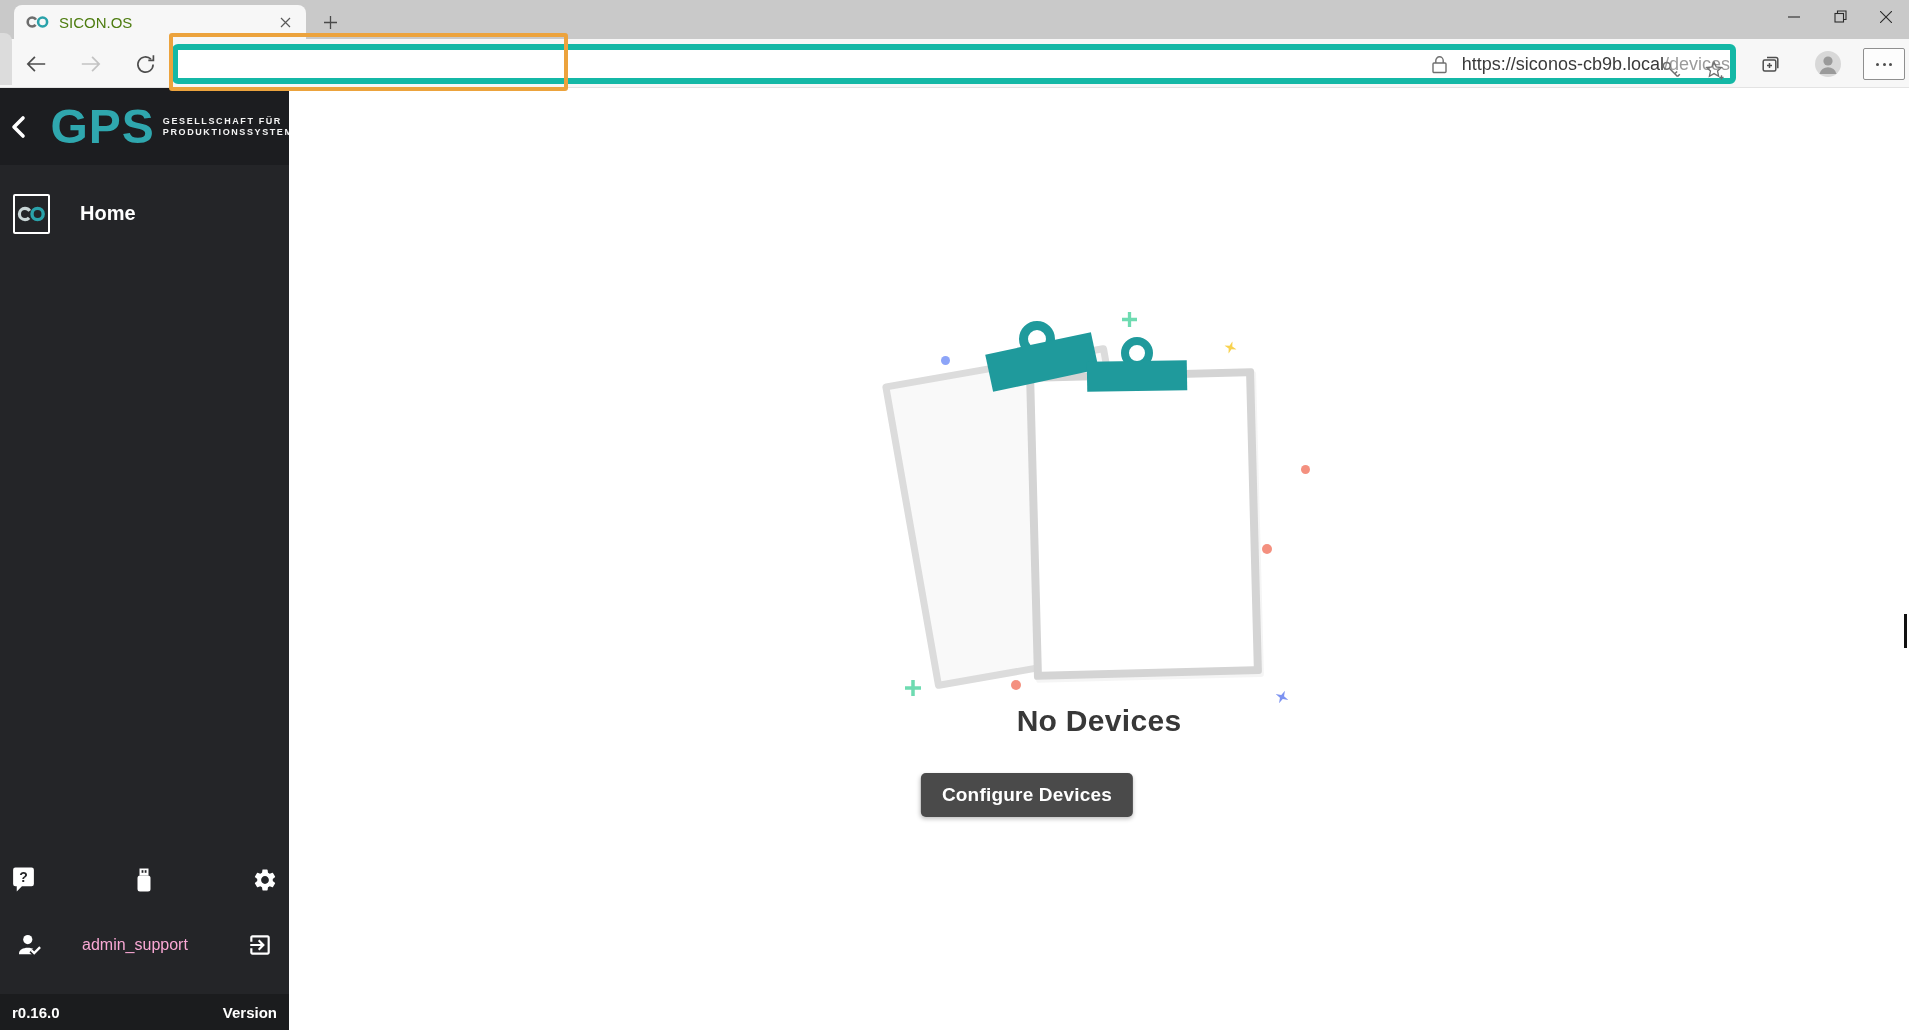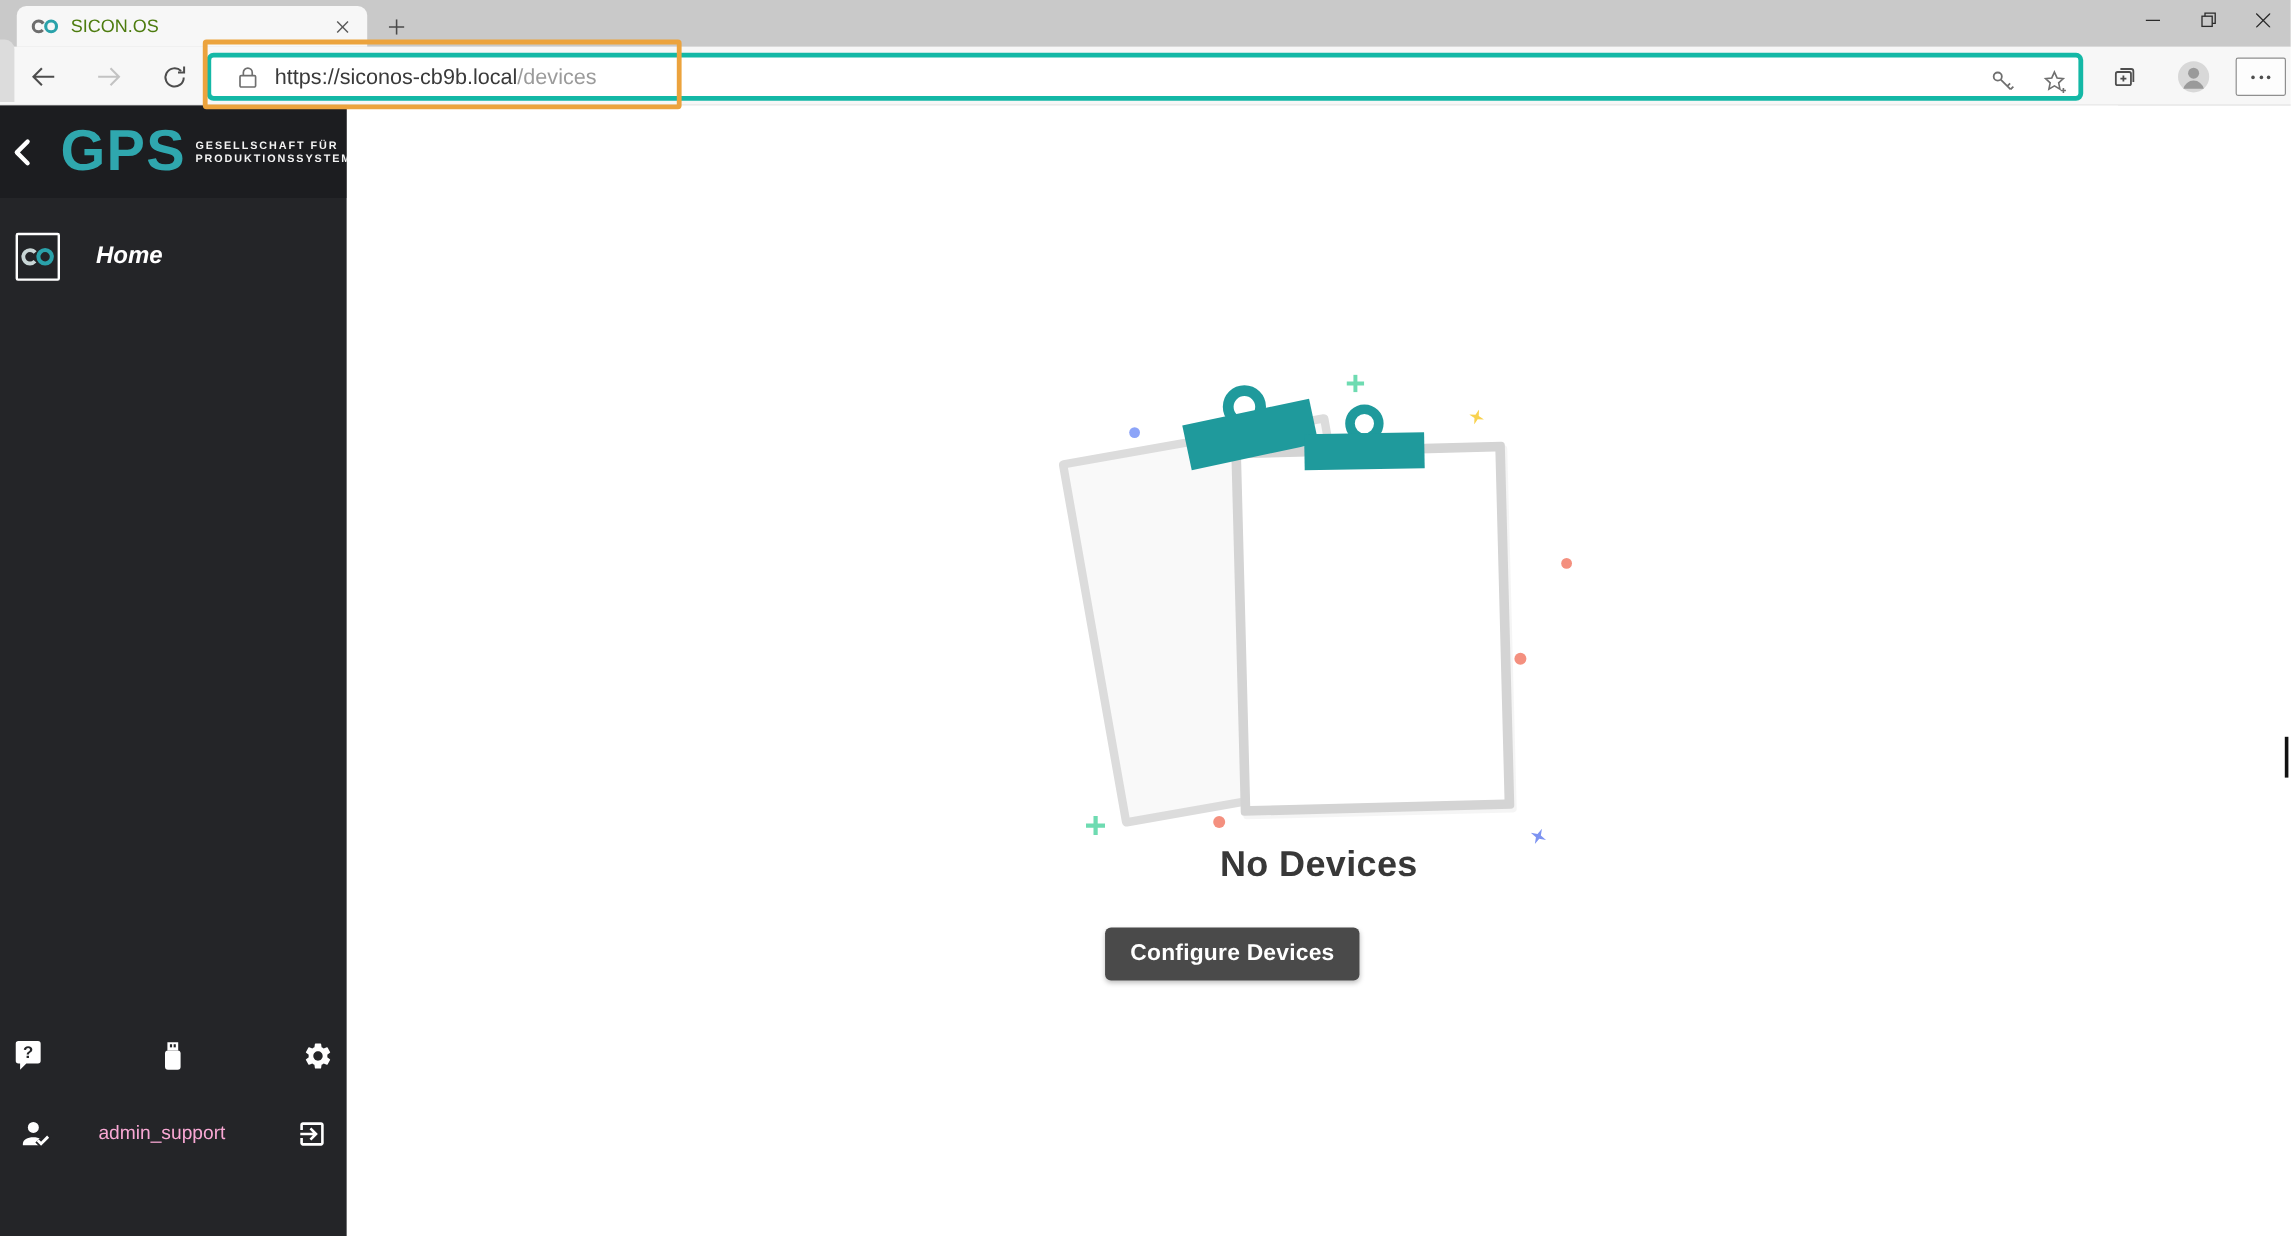--- a/index.html
+++ b/index.html
@@ -16,41 +16,41 @@
   .newtab { position:absolute; left:316px; top:8px; width:28px; height:28px; display:flex; align-items:center; justify-content:center; }
   .win-controls { position:absolute; right:0; top:0; height:33px; display:flex; }
   .win-btn { width:46px; height:33px; display:flex; align-items:center; justify-content:center; }
 
   
   .toolbar { position:absolute; left:0; top:39px; width:1909px; height:49px; background:#f7f7f7; border-bottom:1px solid #e3e3e3; }
   .edge-artifact { position:absolute; left:0; top:-6px; width:12px; height:52px; background:#dcdcdc; border-radius:0 8px 0 0; }
   .navbtn { position:absolute; top:10px; width:30px; height:30px; display:flex; align-items:center; justify-content:center; color:#4d4d4d; }
   .navbtn.disabled { color:#c3c3c3; }
   .addressbar { position:absolute; left:172px; top:5px; width:1564px; height:40px; background:#fff;
-    border:4px solid #14b8a6; border-radius:6px; display:flex; align-items:center; padding-left:22px; }
+    border:6px solid #14b8a6; border-radius:6px; display:flex; align-items:center; padding-left:22px;justify-content:flex-end; }
   .url { font-size:18px; margin-left:14px; white-space:nowrap; }
   .url .host { color:#3a3a3a; }
   .url .path { color:#9b9b9b; }
   .bar-icon-right { position:absolute; top:9px; width:24px; height:24px; }
   .annotation { position:absolute; left:169px; top:-6px; width:399px; height:58px;
     border:4px solid #eca33d; border-radius:3px; pointer-events:none; z-index:5; }
   .tb-right { position:absolute; top:10px; width:30px; height:30px; display:flex; align-items:center; justify-content:center; }
   .dots-box { border:1px solid #8f8f8f; border-radius:2px; background:#fdfdfd; width:42px; height:32px; top:9px; }
   .dot-g { width:3px; height:3px; border-radius:50%; background:#4e4e4e; margin:0 1.6px; }
 
   
   .sidebar { position:absolute; left:0; top:88px; width:289px; height:942px; background:#242528; color:#fff; }
   .sb-header { position:absolute; left:0; top:0; width:289px; height:77px; background:#1c1d20; display:flex; align-items:center; }
   .sb-chevron { width:40px; display:flex; justify-content:center; }
   .logo-text { font-size:48px; font-weight:bold; color:#2fa7ae; letter-spacing:1px; line-height:48px; margin-left:14px; }
   .logo-sub { margin-left:8px; font-size:9px; font-weight:bold; letter-spacing:1.6px; color:#f4f4f4; line-height:11px; white-space:nowrap; overflow:hidden; }
   .nav-item { position:absolute; left:0; top:98px; width:289px; height:55px; display:flex; align-items:center; }
   .home-icon { width:37px; height:40px; border:2px solid #fff; border-radius:2px; margin-left:13px;
     display:flex; align-items:center; justify-content:center; background:#232427; }
-  .nav-label { font-size:20px; font-weight:bold; color:#fff; margin-left:30px;font-style:italic; }
+  .nav-label { font-size:20px; font-weight:bold; color:#fff; margin-left:30px; }
   .sb-tools { position:absolute; left:0; top:764px; width:289px; height:55px; display:flex; align-items:center; justify-content:space-between; padding:0 11px; }
   .sb-user { position:absolute; left:0; top:828px; width:289px; height:58px; display:flex; align-items:center; }
   .user-name { font-size:16px; color:#f9a8d4; margin-left:38px; flex:1; }
   .sb-version { position:absolute; left:0; bottom:0; width:289px; height:36px; background:#1b1c1e;
     display:flex; align-items:center; justify-content:space-between; padding:0 12px; font-size:15px; font-weight:bold; }
 
   
   .main { position:absolute; left:289px; top:88px; width:1476px; height:942px; background:#fff; }
   .confetti-layer { position:absolute; inset:0; }
   .confetti { position:absolute; }
@@ -242,20 +242,24 @@
         </svg>
       </span>
       <span class="user-name">admin_support</span>
       <span style="margin-right:16px">
         <svg width="26" height="26" viewBox="0 0 24 24" fill="#fff">
           <path d="M10.09 15.59 11.5 17l5-5-5-5-1.41 1.41L12.67 11H3v2h9.67l-2.58 2.59zM19 3H5c-1.11 0-2 .9-2 2v4h2V5h14v14H5v-4H3v4c0 1.1.89 2 2 2h14c1.1 0 2-.9 2-2V5c0-1.1-.9-2-2-2z"></path>
         </svg>
       </span>
     </div>
 
+    <div class="sb-version">
+      <span>r0.16.0</span>
+      <span>Version</span>
+    </div>
   </div>
 
   <div class="main">
     <div class="confetti-layer">
         <div class="confetti plus" style="left: 833px; top: 224px; width: 15px; height: 15px; background: rgb(110, 219, 177);"></div>
         <div class="confetti star" style="left: 935px; top: 253px; width: 13px; height: 13px; background: rgb(248, 210, 79); transform: rotate(18deg);"></div>
         <div class="confetti dot" style="left: 652px; top: 268px; width: 9px; height: 9px; background: rgb(140, 164, 248);"></div>
         <div class="confetti dot" style="left: 611px; top: 371px; width: 8px; height: 8px; background: rgb(110, 219, 177);"></div>
         <div class="confetti dot" style="left: 1012px; top: 377px; width: 9px; height: 9px; background: rgb(244, 144, 127);"></div>
         <div class="confetti dot" style="left: 973px; top: 456px; width: 10px; height: 10px; background: rgb(244, 144, 127);"></div>

